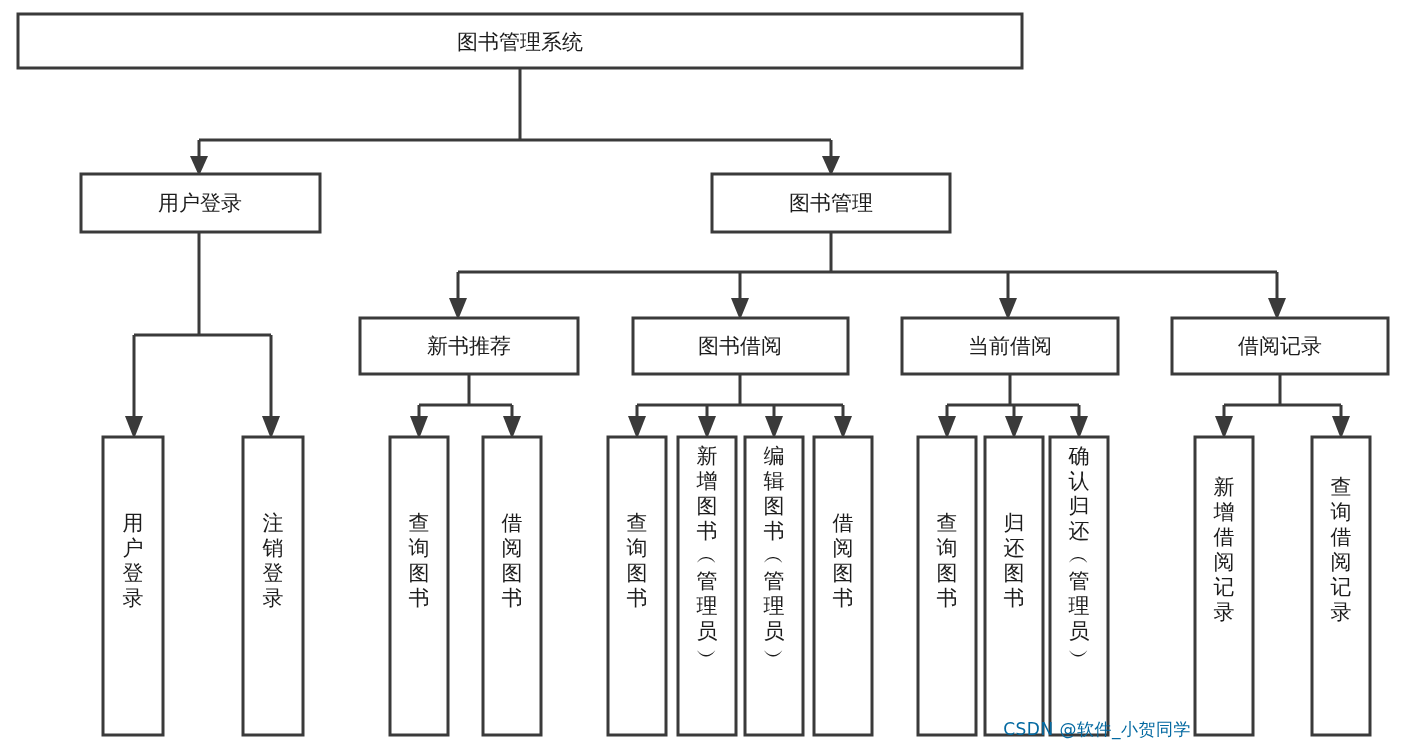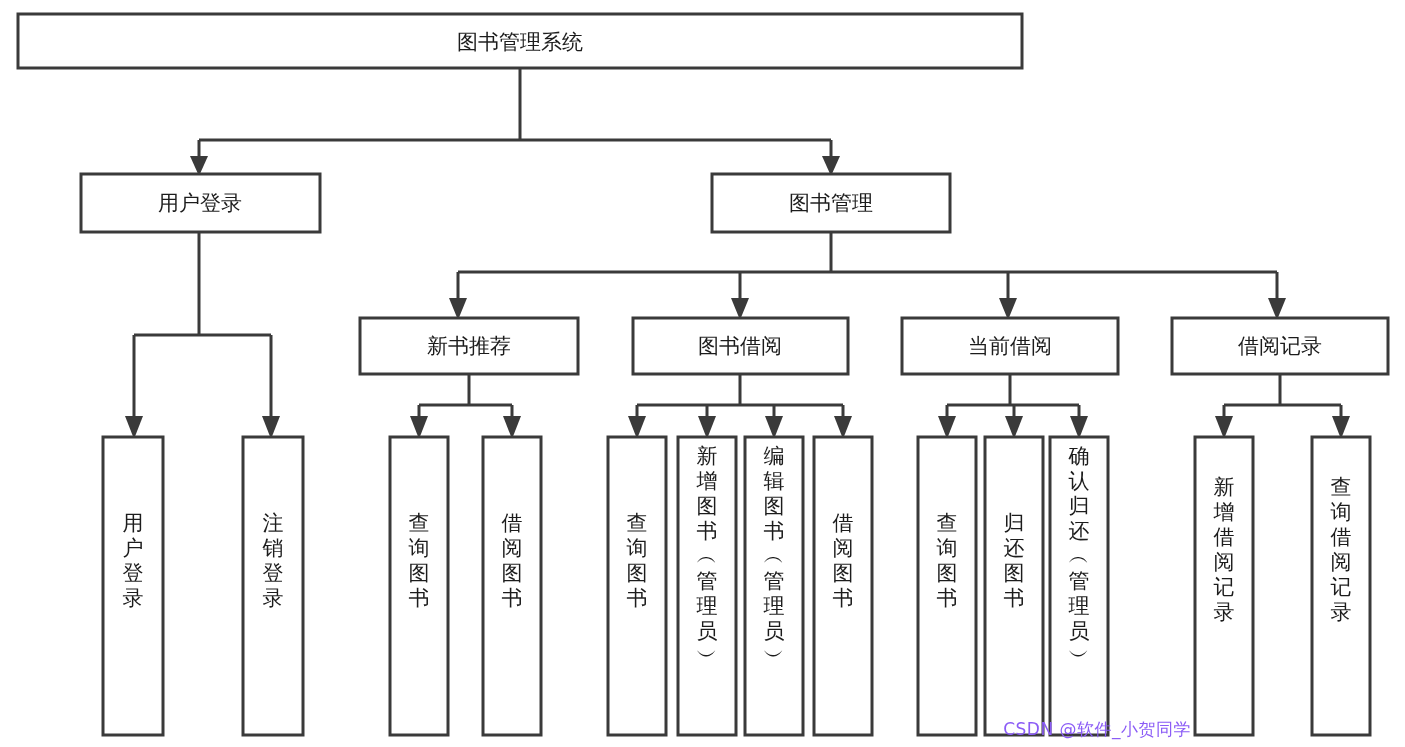--- a/index.html
+++ b/index.html
@@ -50,21 +50,21 @@
     fill: none;
   }
   .arrow-head {
     fill: #3a3a3a;
     stroke: none;
   }
   .watermark {
     position: absolute;
     right: 12px;
     bottom: 6px;
-    color: #8b5cf6;
+    color: #0369a1;
     font-size: 17px;
     font-family: "DejaVu Sans", "Liberation Sans", sans-serif;
     white-space: nowrap;
     letter-spacing: 0.5px;
   }
 </style>
 </head>
 <body>
 
 <div id="diagram-root">

